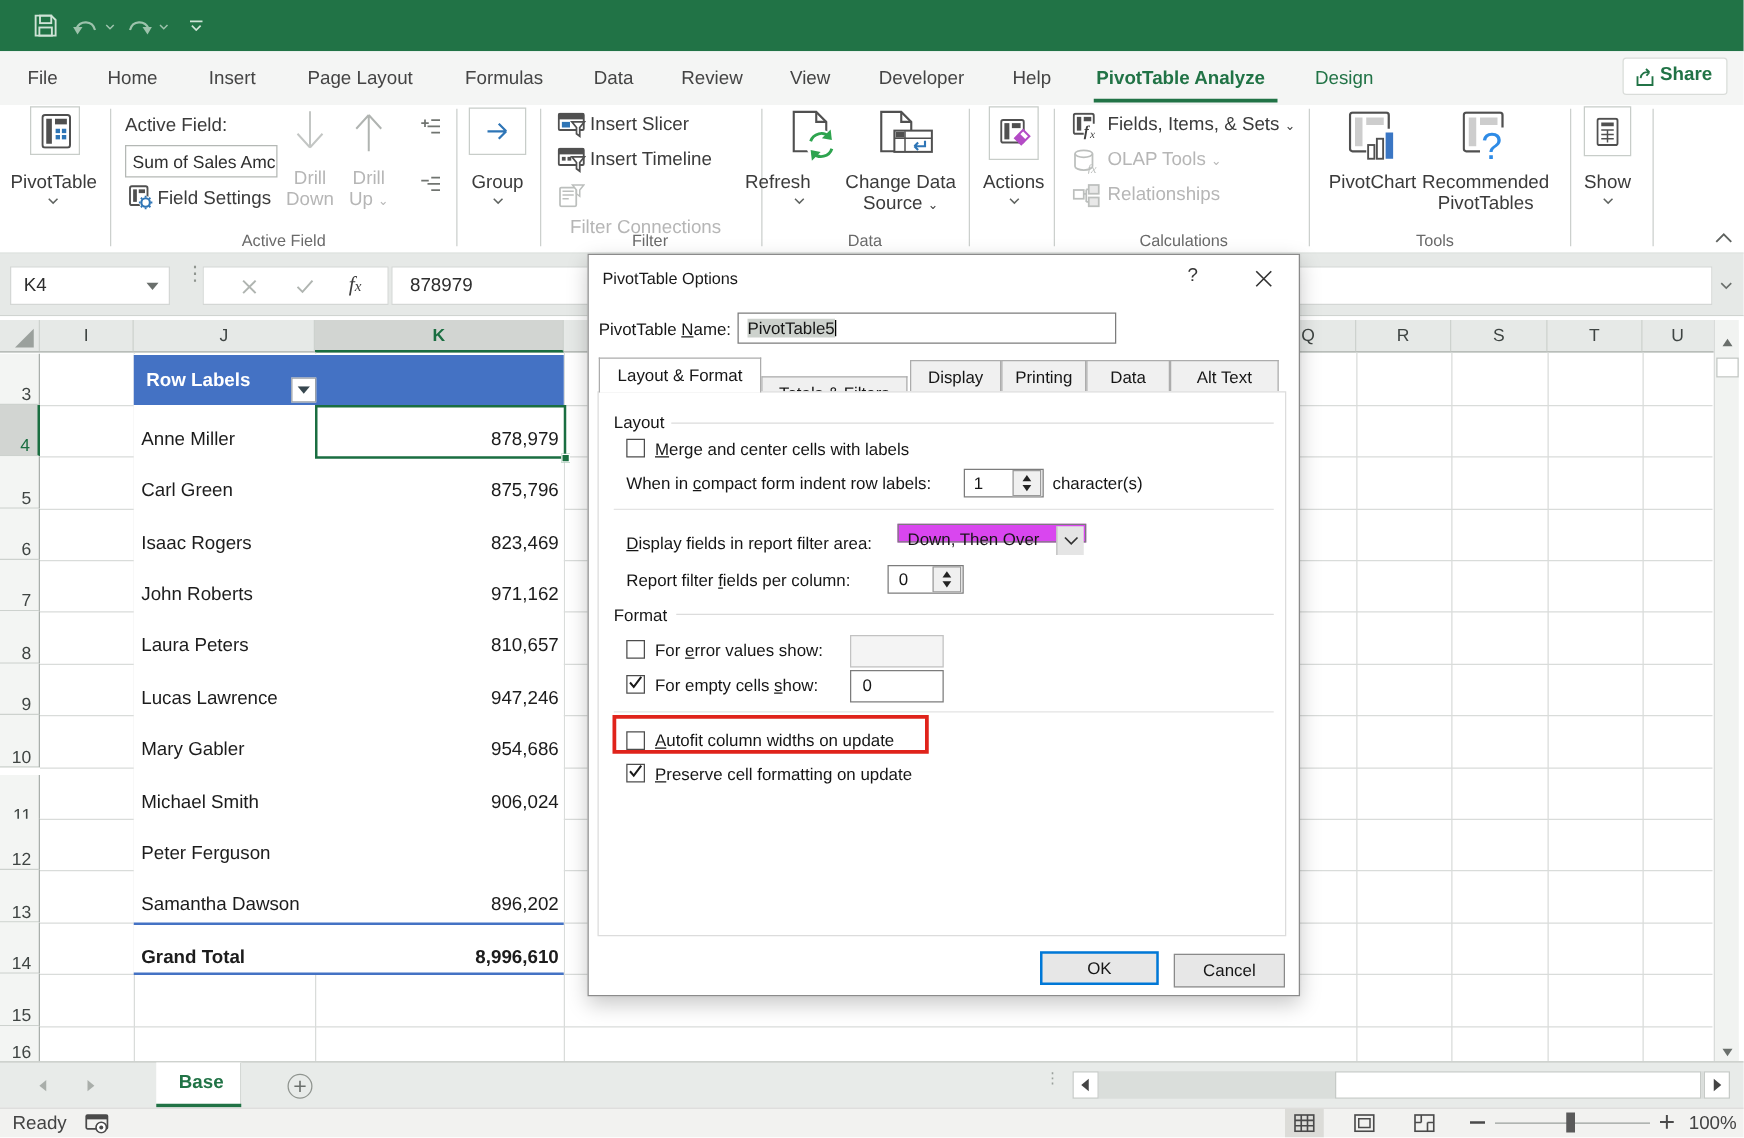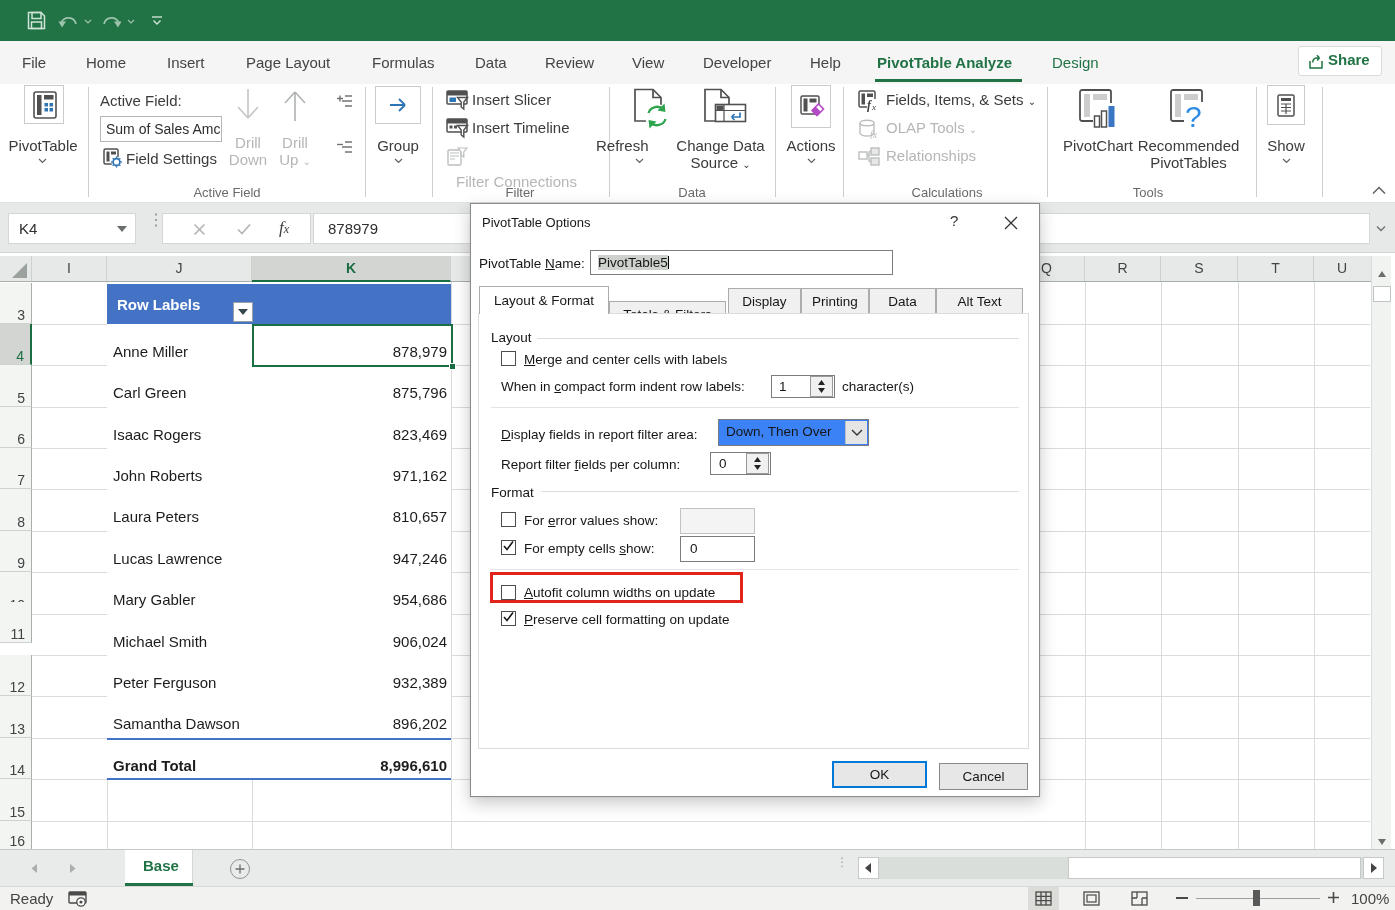--- a/index.html
+++ b/index.html
@@ -332,21 +332,21 @@
   </div>
 
   <div class="rowhdr" style="top:30px;height:41px;">3</div>
   <div class="rowhdr" style="top:71px;height:41px;background:#d2d5d2;color:#1a6e41;border-right:2px solid #1a6e41;">4</div>
   <div class="rowhdr" style="top:112px;height:42px;">5</div>
   <div class="rowhdr" style="top:154px;height:41px;">6</div>
   <div class="rowhdr" style="top:195px;height:41px;">7</div>
   <div class="rowhdr" style="top:236px;height:42px;">8</div>
   <div class="rowhdr" style="top:278px;height:41px;">9</div>
   <div class="rowhdr" style="top:319px;height:42px;">10</div>
-  <div class="rowhdr" style="top:349px;height:41px;padding-left:16px;">11</div>
+  <div class="rowhdr" style="top:367px;height:41px;padding-left:16px;">11</div>
   <div class="rowhdr" style="top:402px;height:41px;">12</div>
   <div class="rowhdr" style="top:443px;height:42px;">13</div>
   <div class="rowhdr" style="top:485px;height:41px;">14</div>
   <div class="rowhdr" style="top:526px;height:42px;">15</div>
   <div class="rowhdr" style="top:568px;height:28px;border-bottom:none;">16</div>
 
   <div class="hline" style="top:71px;"></div>
   <div class="hline" style="top:112px;"></div>
   <div class="hline" style="top:154px;"></div>
   <div class="hline" style="top:195px;"></div>
@@ -389,21 +389,20 @@
     <div class="pname" style="top:372px;">Peter Ferguson</div>
     <div class="pname" style="top:455px;font-weight:bold;">Grand Total</div>
     <div class="pval" style="top:41px;">878,979</div>
     <div class="pval" style="top:82px;">875,796</div>
     <div class="pval" style="top:124px;">823,469</div>
     <div class="pval" style="top:165px;">971,162</div>
     <div class="pval" style="top:206px;">810,657</div>
     <div class="pval" style="top:248px;">947,246</div>
     <div class="pval" style="top:289px;">954,686</div>
     <div class="pval" style="top:331px;">906,024</div>
-    <div class="pval" style="top:372px;">932,389</div>
     <div class="pval" style="top:413px;">896,202</div>
     <div class="pval" style="top:455px;font-weight:bold;">8,996,610</div>
 
     <div style="position:absolute;left:0;top:455px;width:344px;height:2px;background:#4472c4;"></div>
     <div style="position:absolute;left:0;top:495px;width:344px;height:2px;background:#4472c4;"></div>
 
     <div style="position:absolute;left:145px;top:41px;width:201px;height:43px;border:2px solid #1a6e41;"></div>
     <div style="position:absolute;left:342px;top:80px;width:7px;height:7px;background:#1a6e41;border:1px solid #fff;"></div>
   </div>
 
@@ -504,21 +503,21 @@
     <div class="spin" style="left:339px;top:63px;height:21px;">
       <svg width="21" height="19" style="margin-top:0px;">
           <polygon points="10.5,3 14,8 7,8" fill="#222"></polygon>
           <polygon points="10.5,16 14,11 7,11" fill="#222"></polygon>
         </svg>
     </div>
     <div class="lbl" style="left:371px;top:66px;">character(s)</div>
     <div class="grpline" style="left:20px;top:94px;width:528px;background:#e4e4e4;"></div>
 
     <div class="lbl" style="left:30px;top:114px;"><u>D</u>isplay fields in report filter area:</div>
-    <div style="position:absolute;left:247px;top:106px;width:151px;height:27px;background:#3b82f6;border:1px solid #7c7c7c;">
+    <div style="position:absolute;left:247px;top:106px;width:151px;height:15px;background:#d946ef;border:1px solid #7c7c7c;">
       <div style="position:absolute;left:7px;top:4px;font-size:13.5px;">Down, Then Over</div>
       <div style="position:absolute;right:1px;top:1px;width:22px;height:23px;background:#e5e5e5;border-left:1px solid #bdbdbd;"><svg width="22" height="23">
             <path d="M6 9 L11 14 L16 9" fill="none" stroke="#333" stroke-width="1.4"></path>
           </svg></div>
     </div>
     <div class="lbl" style="left:30px;top:144px;">Report filter <u>f</u>ields per column:</div>
     <div class="tinput" style="left:239px;top:139px;width:61px;height:23px;line-height:21px;padding-left:8px;">0</div>
     <div class="spin" style="left:275px;top:140px;height:21px;">
       <svg width="21" height="19">
           <polygon points="10.5,3 14,8 7,8" fill="#222"></polygon>

